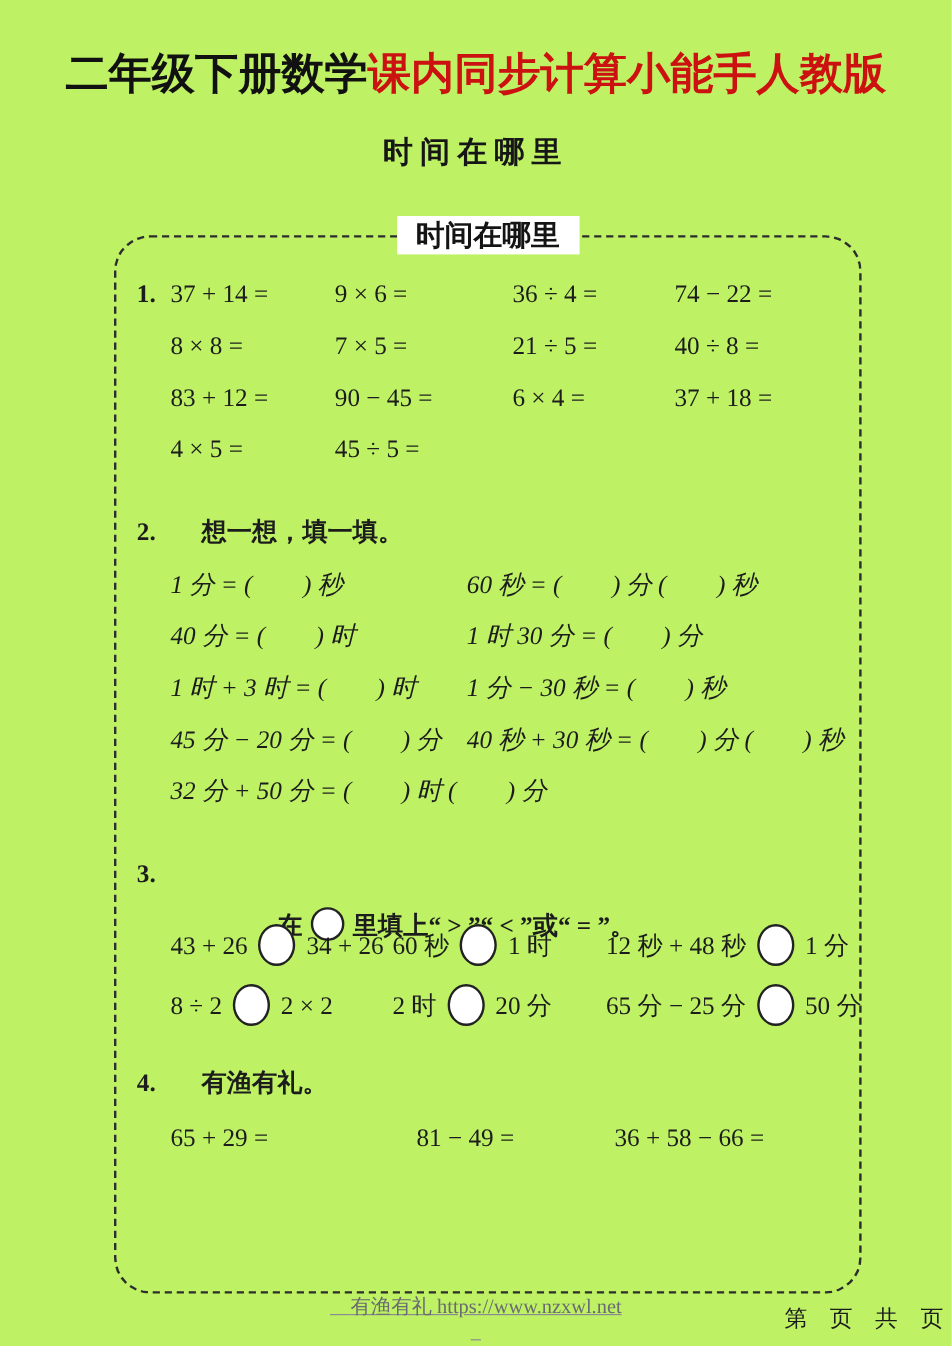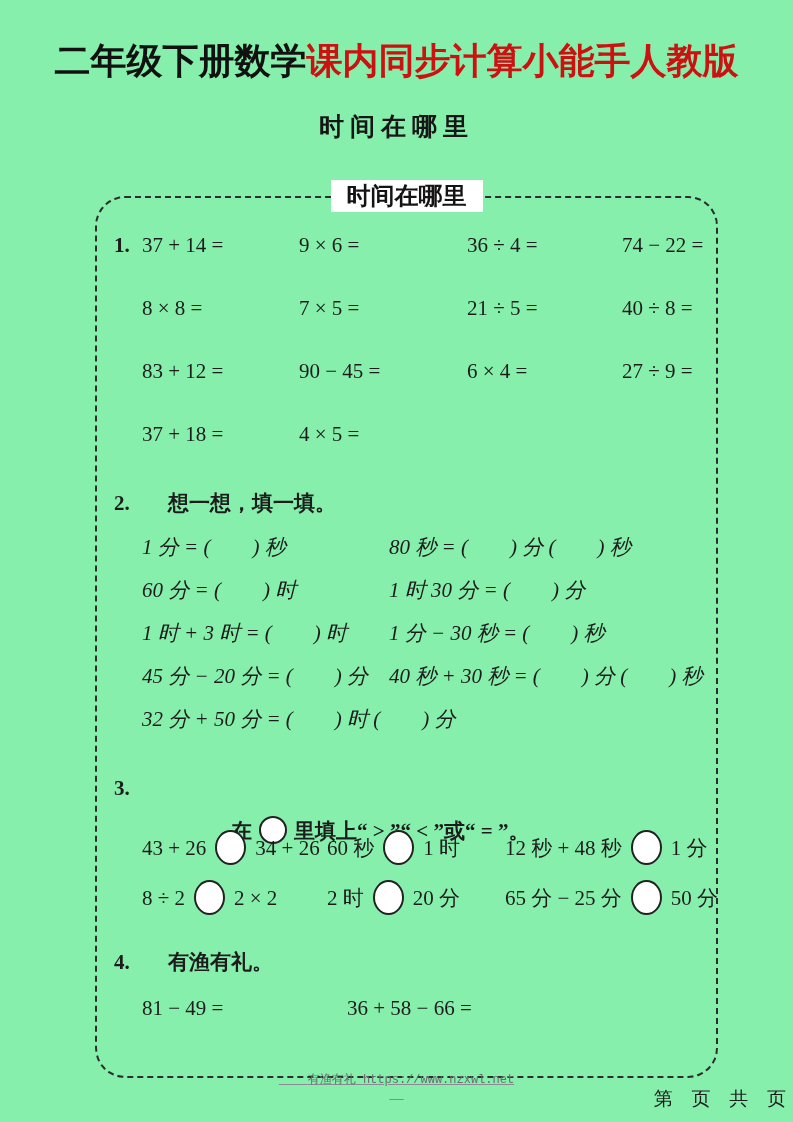--- a/index.html
+++ b/index.html
@@ -1,18 +1,18 @@
 <!DOCTYPE html>
 <html><head>
 <meta charset="utf-8">
 <style>
   html,body { margin:0; padding:0; background:#e8e8e8; }
   .page {
     position:relative; width:793px; height:1122px; margin:0 auto;
-    background:#86efac; overflow:hidden;
+    background:#bef264; overflow:hidden;
     font-family:"Liberation Serif", serif; color:#1c1c1c;
   }
   .main-title {
     position:absolute; top:38px; left:0; width:100%;
     text-align:center; white-space:nowrap;
     font-family:"Liberation Sans", sans-serif;
     font-weight:bold; font-size:36px; line-height:46px;
     color:#111111;
   }
   .main-title .red { color:#cc1111; }
@@ -34,21 +34,21 @@
   .question { display:flex; align-items:flex-start; }
   .q-num {
     width:28px; flex:0 0 28px;
     font-weight:bold; font-size:21px; line-height:43px;
   }
   .q-num.tall { line-height:34px; }
   .q-body { flex:1; min-width:0; }
   .eq { font-size:21px; white-space:pre; }
   .q-label { font-size:21px; font-weight:600; white-space:pre;margin-left:26px; }
   .q1-grid {
-    display:grid; grid-template-columns:137px 148px 135px 1fr;gap:20px;
+    display:grid; grid-template-columns:137px 148px 135px 1fr;
   }
   .q1-grid .cell { height:43px; line-height:43px; }
   .q2-block { margin-top:30px; }
   .q2-label-row { height:40px; line-height:34px; }
   .q2-grid { display:grid; grid-template-columns:247px 1fr; }
   .q2-grid .cell { height:43px; line-height:43px;font-style:italic; }
   .q3-block { margin-top:30px; }
   .q3-label-row { height:52px; line-height:40px; }
   .q3-grid { display:grid; grid-template-columns:185px 178px 1fr; }
   .q3-grid .cell { height:50px; line-height:50px; white-space:nowrap; }
@@ -64,22 +64,22 @@
   }
   .label-circle {
     display:inline-block; width:24px; height:24px;
     border:2px solid #222222; border-radius:50%;
     vertical-align:-6px; margin:0 7px;
     background:#ffffff;
   }
   .watermark {
     position:absolute; top:1057px; left:0; width:100%;
     text-align:center; white-space:pre;
-    font-family:Liberation Mono, monospace;
-    font-size:12px; color:#6a6a72;
+    font-family:Liberation Serif, serif;
+    font-size:17px; color:#6a6a72;
     text-decoration:underline;
     text-decoration-color:#8a8a92;
   }
   .page-footer {
     position:absolute; top:1086px; left:0; width:100%;
     text-align:right; white-space:pre;
     font-size:19px; letter-spacing:7px; color:#1c1c1c;
   }
 </style>
 </head>
@@ -105,34 +105,34 @@
           <span class="cell eq">9 × 6 =</span>
           <span class="cell eq">36 ÷ 4 =</span>
           <span class="cell eq">74 − 22 =</span>
           <span class="cell eq">8 × 8 =</span>
           <span class="cell eq">7 × 5 =</span>
           <span class="cell eq">21 ÷ 5 =</span>
           <span class="cell eq">40 ÷ 8 =</span>
           <span class="cell eq">83 + 12 =</span>
           <span class="cell eq">90 − 45 =</span>
           <span class="cell eq">6 × 4 =</span>
-          <span class="cell eq">27 ÷ 9 =</span>
           <span class="cell eq">37 + 18 =</span>
           <span class="cell eq">4 × 5 =</span>
+          <span class="cell eq">45 ÷ 5 =</span>
         </div>
       </div>
 
       <div class="question q2-block">
         <span class="q-num tall">2.</span>
         <div class="q-body">
           <div class="q2-label-row q-label">想一想，填一填。</div>
           <div class="q2-grid">
             <span class="cell eq">1 分 = (        ) 秒</span>
-            <span class="cell eq">80 秒 = (        ) 分 (        ) 秒</span>
-            <span class="cell eq">60 分 = (        ) 时</span>
+            <span class="cell eq">60 秒 = (        ) 分 (        ) 秒</span>
+            <span class="cell eq">40 分 = (        ) 时</span>
             <span class="cell eq">1 时 30 分 = (        ) 分</span>
             <span class="cell eq">1 时 + 3 时 = (        ) 时</span>
             <span class="cell eq">1 分 − 30 秒 = (        ) 秒</span>
             <span class="cell eq">45 分 − 20 分 = (        ) 分</span>
             <span class="cell eq">40 秒 + 30 秒 = (        ) 分 (        ) 秒</span>
             <span class="cell eq">32 分 + 50 分 = (        ) 时 (        ) 分</span>
           </div>
         </div>
       </div>
 
@@ -151,20 +151,21 @@
             <span class="cell"><span class="eq">65 分 − 25 分</span><span class="cmp-circle"></span><span class="eq">50 分</span></span>
           </div>
         </div>
       </div>
 
       <div class="question q4-block">
         <span class="q-num tall">4.</span>
         <div class="q-body">
           <div class="q4-label-row q-label">有渔有礼。</div>
           <div class="q4-grid">
+            <span class="cell eq">65 + 29 =</span>
             <span class="cell eq">81 − 49 =</span>
             <span class="cell eq">36 + 58 − 66 =</span>
           </div>
         </div>
       </div>
 
     </div>
   </div>
 
   <div class="watermark">

